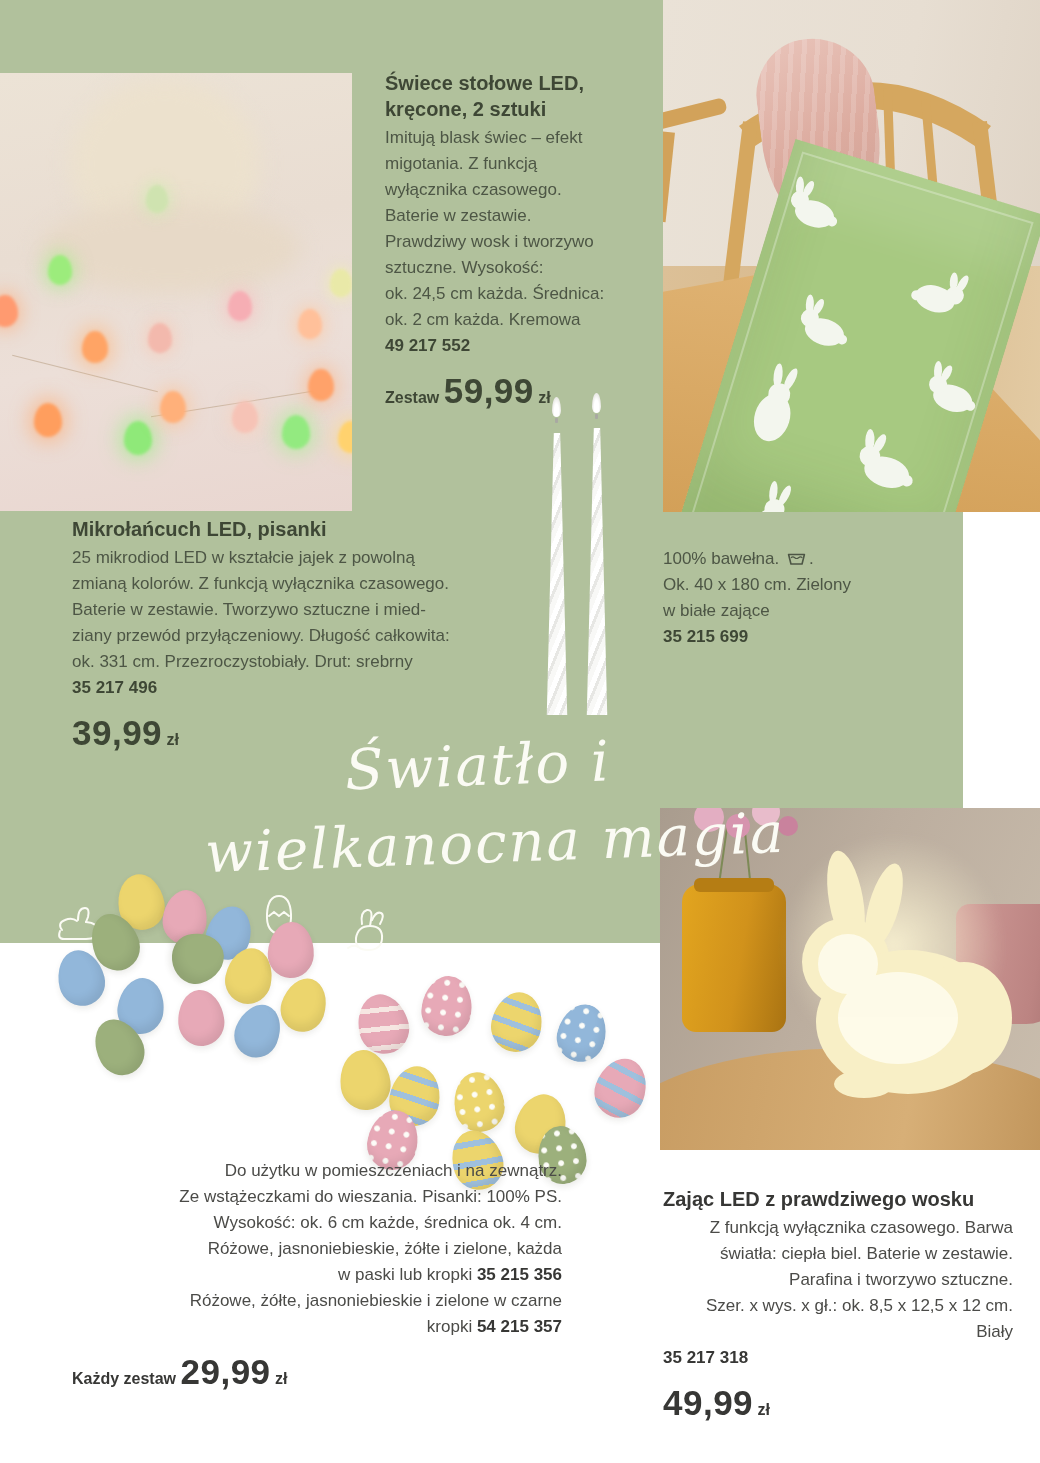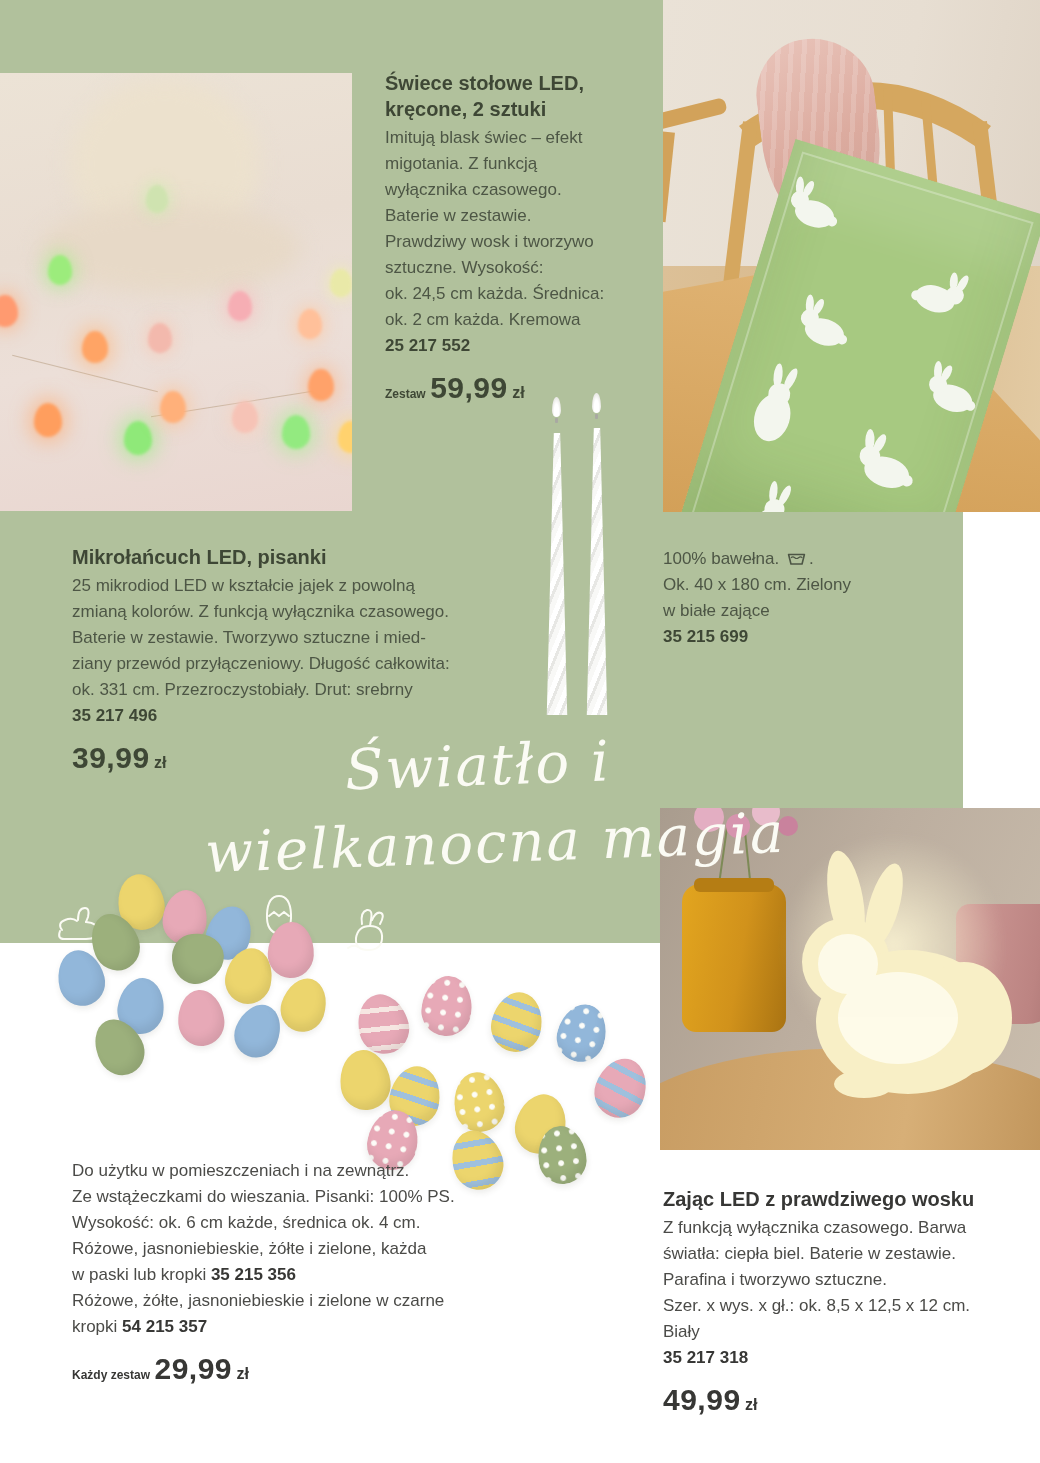--- a/index.html
+++ b/index.html
@@ -88,27 +88,27 @@
   
   .script{z-index:4;color:#fbfbf4;font-family:"DejaVu Serif","Liberation Serif",serif;
     font-style:italic;letter-spacing:2px;white-space:nowrap;transform:rotate(-2deg);}
 
   
   .tb{z-index:5;}
   .tb .title{margin:0 0 3px 0;font-size:20px;line-height:26px;font-weight:bold;white-space:pre-line;}
   .tb .body{margin:0;font-size:17px;line-height:26px;white-space:pre-wrap;}
   .tb .code{margin:0;font-size:17px;line-height:26px;font-weight:bold;}
   .tb .price{margin:12px 0 0 0;font-weight:bold;}
-  .tb .price .prefix{font-size:12px;}
-  .tb .price .big{font-size:30px;letter-spacing:.5px;margin-top:6px;}
+  .tb .price .prefix{font-size:16px;}
+  .tb .price .big{font-size:35px;letter-spacing:.5px;margin-top:6px;}
   .tb .price .cur{font-size:16px;}
   .on-green .title,.on-green .code,.on-green .price{color:#3e4735;}
   .on-green .body{color:#4d5645;}
   .on-white .title,.on-white .code,.on-white .price,.on-white b{color:#373735;}
-  .on-white .body{color:#4b4b48;}
+  .on-white .body{color:#4b4b48;text-align:right;}
   .careicon{display:inline-block;vertical-align:-2px;margin:0 3px;}
 </style>
 </head>
 <body>
 
 <div class="abs green-block"></div>
 
 <div class="abs photo ph-garland">
   <div class="blob" style="left:70px;top:6px;width:190px;height:170px;background:#ece1cd;"></div>
   <div class="blob" style="left:40px;top:130px;width:260px;height:90px;background:#e7d9c7;"></div>
@@ -315,25 +315,25 @@
   <h3 class="title">Świece stołowe LED,
 kręcone, 2 sztuki</h3>
   <p class="body">Imitują blask świec – efekt
 migotania. Z funkcją
 wyłącznika czasowego.
 Baterie w zestawie.
 Prawdziwy wosk i tworzywo
 sztuczne. Wysokość:
 ok. 24,5 cm każda. Średnica:
 ok. 2 cm każda. Kremowa</p>
-  <p class="code">25 217 552</p>
+  <p class="code">49 217 552</p>
   <p class="price"><span class="prefix">Zestaw</span> <span class="big">59,99</span> <span class="cur">zł</span></p>
 </section>
 
-<section class="abs tb on-green" style="left:72px;top:544px;width:460px;">
+<section class="abs tb on-green" style="left:72px;top:516px;width:460px;">
   <h3 class="title">Mikrołańcuch LED, pisanki</h3>
   <p class="body">25 mikrodiod LED w kształcie jajek z powolną
 zmianą kolorów. Z funkcją wyłącznika czasowego.
 Baterie w zestawie. Tworzywo sztuczne i mied-
 ziany przewód przyłączeniowy. Długość całkowita:
 ok. 331 cm. Przezroczystobiały. Drut: srebrny</p>
   <p class="code">35 217 496</p>
   <p class="price"><span class="big">39,99</span> <span class="cur">zł</span></p>
 </section>
 

